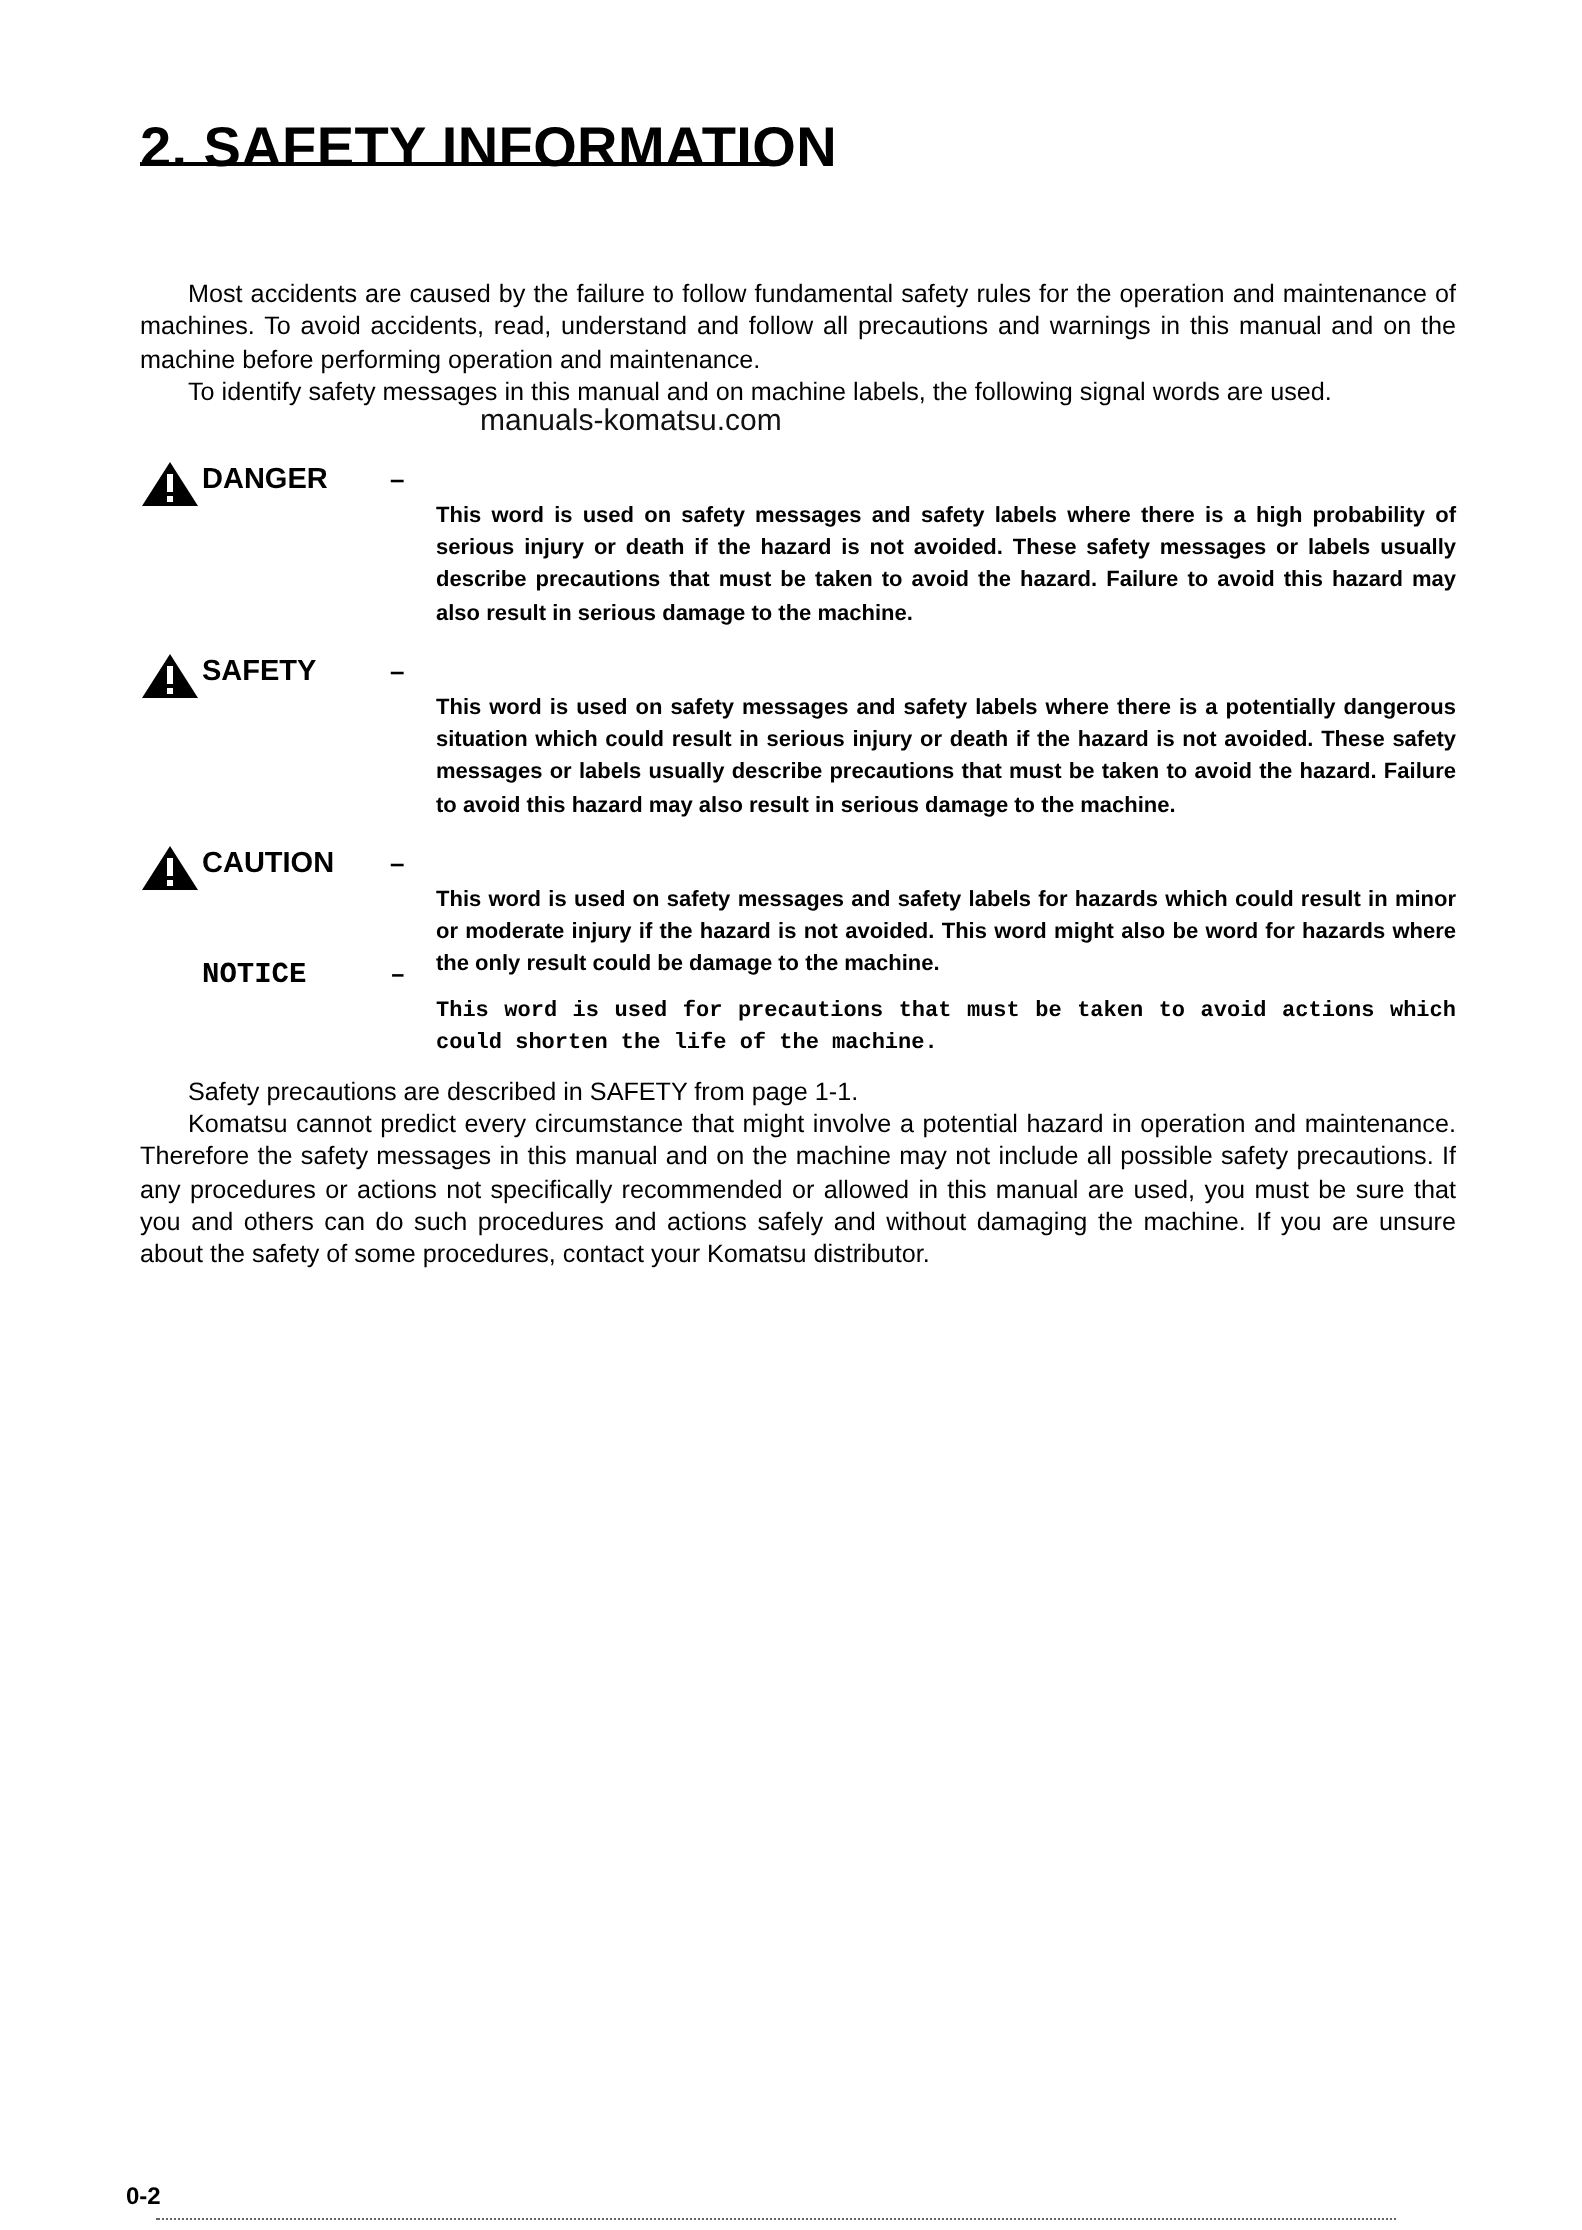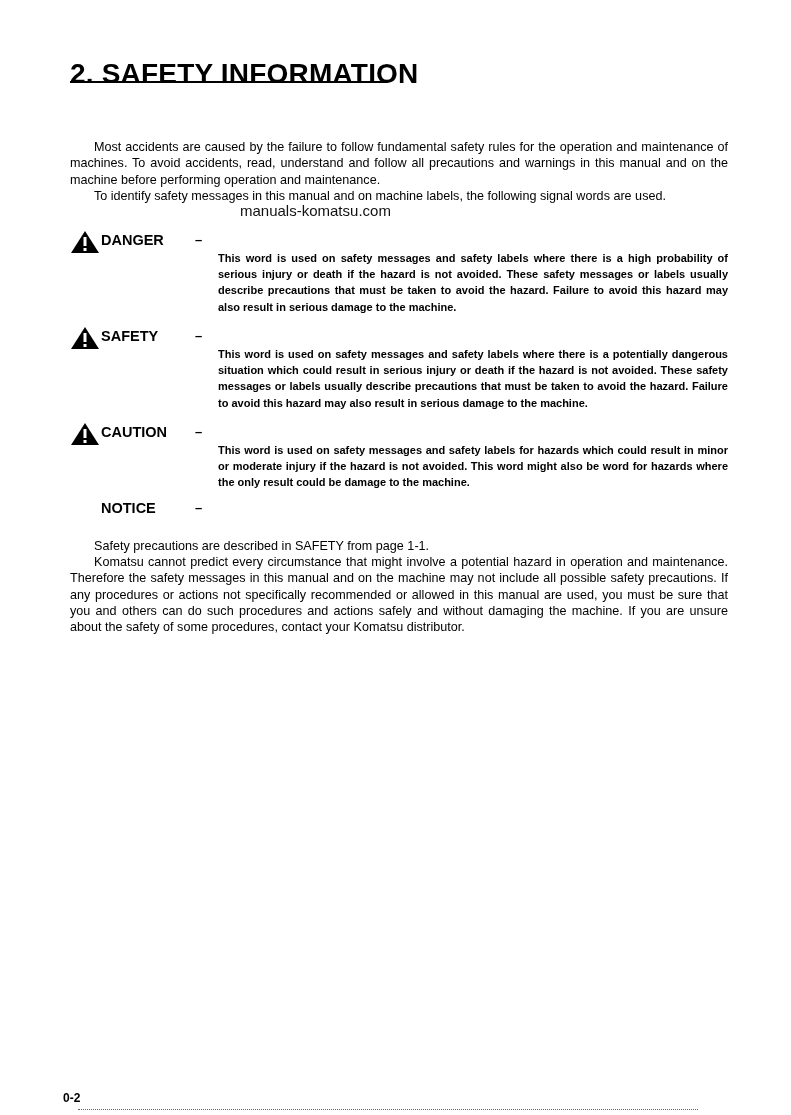--- a/index.html
+++ b/index.html
@@ -54,22 +54,23 @@
   <svg class="icon" viewBox="0 0 30 24">
       <polygon points="15,1 29,23 1,23" fill="#000"></polygon>
       <rect x="13.5" y="7" width="3" height="9" fill="#fff"></rect>
       <rect x="13.5" y="18" width="3" height="3" fill="#fff"></rect>
     </svg>
   <span class="word">CAUTION</span>
   <span class="dash">–</span>
   <div class="desc">This word is used on safety messages and safety labels for hazards which could result in minor or moderate injury if the hazard is not avoided. This word might also be word for hazards where the only result could be damage to the machine.</div>
 </div>
 
-<div class="sig" style="top:496px;">
+<div class="sig" style="top:476px;font-family:Liberation Mono, monospace;">
   <span class="word">NOTICE</span>
   <span class="dash">–</span>
+  <div class="desc">This word is used for precautions that must be taken to avoid actions which could shorten the life of the machine.</div>
 </div>
 
 <div class="para" style="top:538px;"><span class="indent"></span><span>Safety precautions are described in SAFETY from page 1-1.</span></div>
 <div class="para" style="top:554px;"><span class="indent"></span><span>Komatsu cannot predict every circumstance that might involve a potential hazard in operation and maintenance. Therefore the safety messages in this manual and on the machine may not include all possible safety precautions. If any procedures or actions not specifically recommended or allowed in this manual are used, you must be sure that you and others can do such procedures and actions safely and without damaging the machine. If you are unsure about the safety of some procedures, contact your Komatsu distributor.</span></div>
 
 <div class="pagenum">0-2</div>
 <div class="footer-rule"></div>
 
 </body></html>

